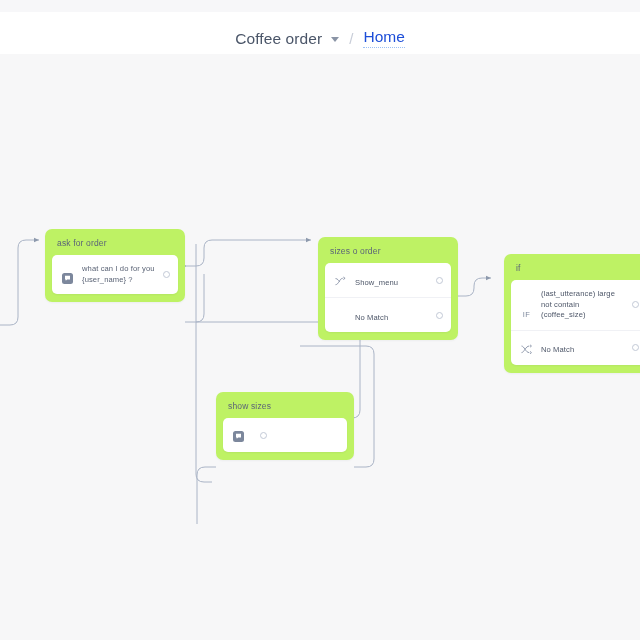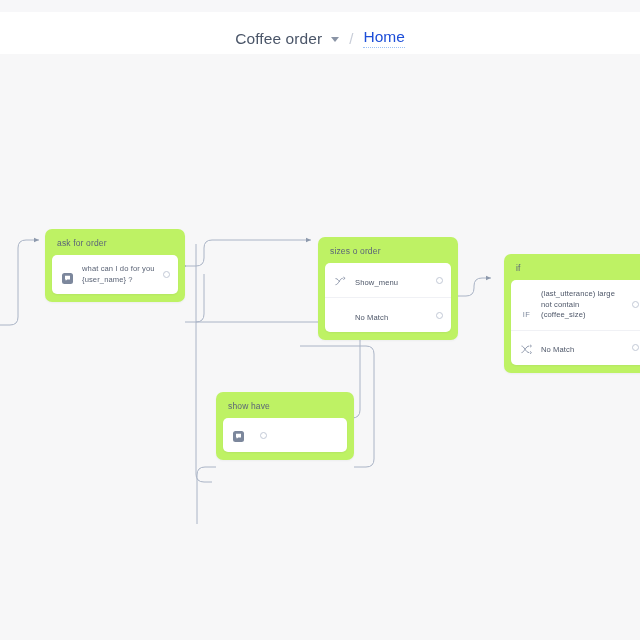--- a/index.html
+++ b/index.html
@@ -264,21 +264,21 @@
             <path d="M10.2,8.4 L11.4,9.4 L10.2,10.4"></path>
           </svg>
         </span>
         <span class="row-text">No Match</span>
         <span class="row-dot"></span>
       </div>
     </div>
   </div>
 
   <div class="node" id="node-showmenu">
-    <div class="node-title">show have</div>
+    <div class="node-title">show sizes</div>
     <div class="card">
       <div class="row">
         <span class="row-icon">
           <span class="msg-icon">
             <svg width="7" height="7" viewBox="0 0 10 10">
               <path d="M1.4,1.2 h7.2 v5.2 h-4.1 l-2.0,1.8 v-1.8 h-1.1 z" fill="#ffffff"></path>
             </svg>
           </span>
         </span>
         <span class="row-dot"></span>

